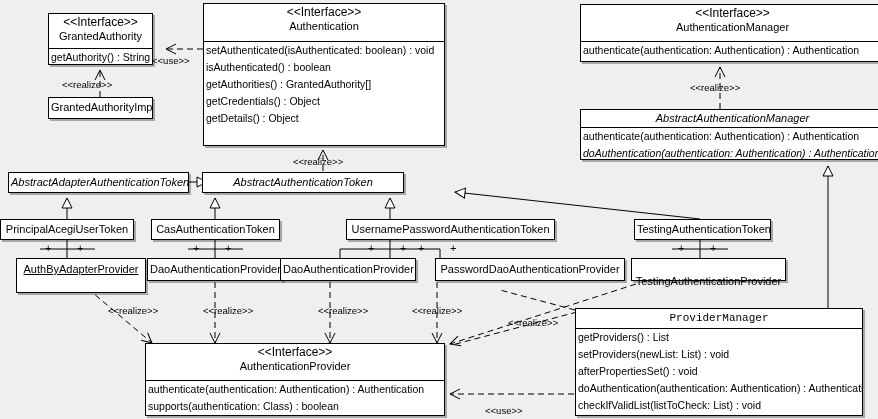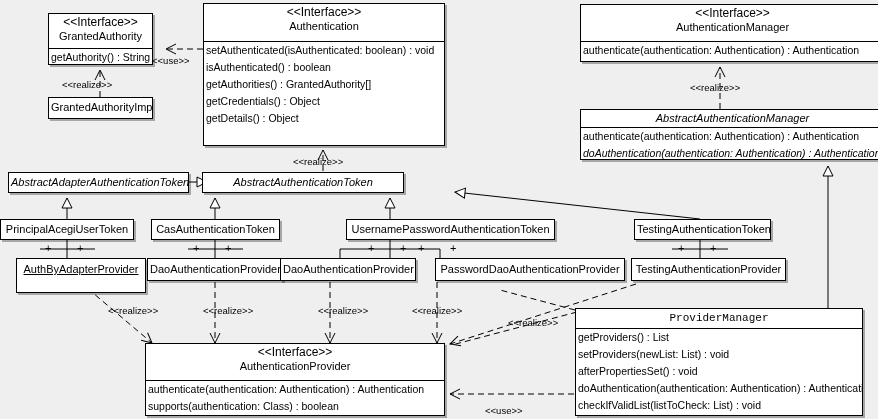--- a/index.html
+++ b/index.html
@@ -241,21 +241,21 @@
 
   <div class="uml-box" style="left:280px; top:258px; width:136px; height:23px;">
     <div class="simple-name" style="line-height:21px;">DaoAuthenticationProvider</div>
   </div>
 
   <div class="uml-box" style="left:435px; top:258px; width:190px; height:23px;">
     <div class="simple-name" style="line-height:21px;">PasswordDaoAuthenticationProvider</div>
   </div>
 
   <div class="uml-box" style="left:631px; top:258px; width:155px; height:23px;">
-    <div class="simple-name" style="line-height:21px;">TestingAuthenticationProvider</div>
+    <div class="simple-name" style="line-height:21px;margin-top:12px;">TestingAuthenticationProvider</div>
   </div>
 
   <div class="uml-box" style="left:145px; top:343px; width:300px; height:73px;">
     <div class="uml-head" style="height:36px;">
       <span class="stereo">&lt;&lt;Interface&gt;&gt;</span>
       <span class="cls-name">AuthenticationProvider</span>
     </div>
     <div class="compartment">
       <div class="member">authenticate(authentication: Authentication) : Authentication</div>
       <div class="member">supports(authentication: Class) : boolean</div>

